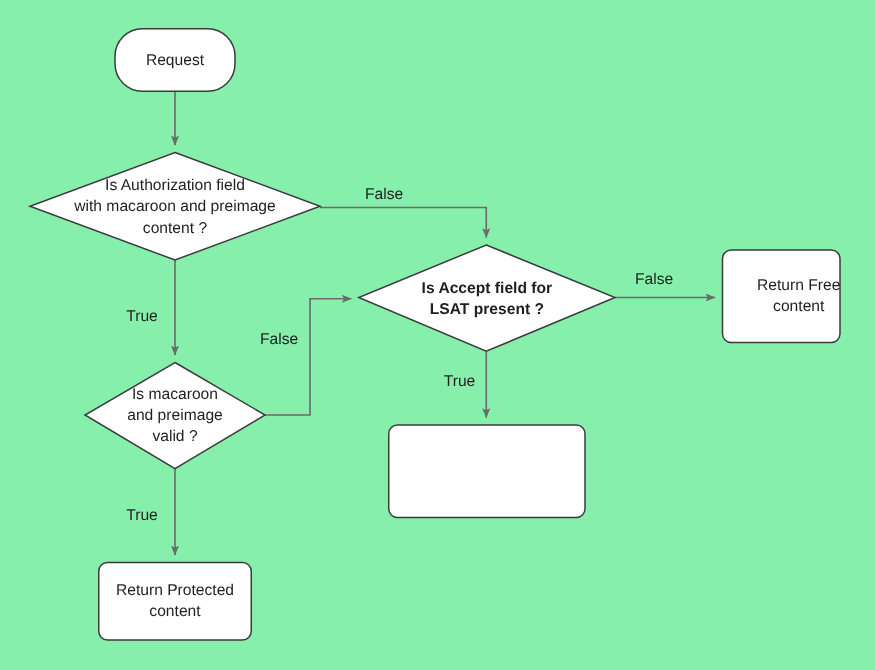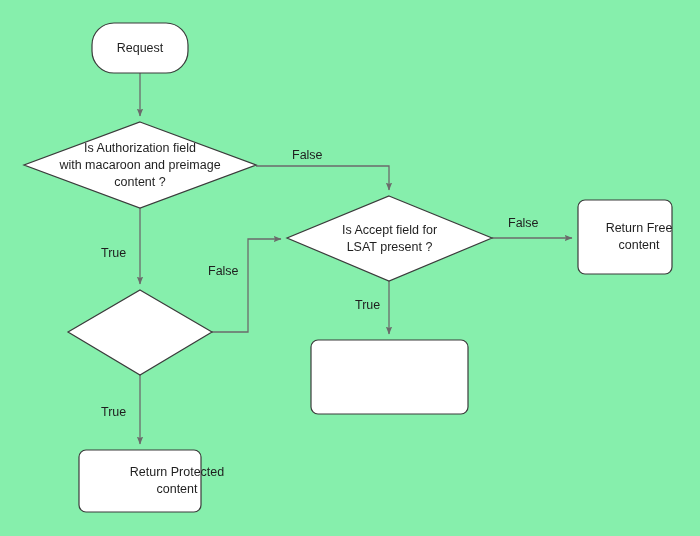--- a/index.html
+++ b/index.html
@@ -97,29 +97,32 @@
       <rect x="79" y="450" width="122" height="62" rx="7" ry="7"></rect>
     </g>
   </svg>
 
   <div class="node-label" style="left:92px; top:23px; width:96px; height:50px;">Request</div>
 
   <div class="node-label" style="left:24px; top:122px; width:232px; height:86px;">Is Authorization field
 with macaroon and preimage
 content ?</div>
 
+  <div class="node-label" style="left:68px; top:290px; width:144px; height:85px;">Is macaroon
+and preimage
+valid ?</div>
 
-  <div class="node-label" style="left:287px; top:196px; width:205px; height:85px;">Is Accept field for
+  <div class="node-label" style="left:287px; top:196px; width:205px; height:85px;font-weight:bold;">Is Accept field for
 LSAT present ?</div>
 
   <div class="node-label" style="left:592px; top:200px; width:94px; height:74px;">Return Free
 content</div>
 
 
-  <div class="node-label" style="left:79px; top:450px; width:122px; height:62px;margin-left:37px;">Return Protected
+  <div class="node-label" style="left:79px; top:450px; width:122px; height:62px;">Return Protected
 content</div>
 
   <div class="edge-label" style="left:292px; top:148px;">False</div>
 
   <div class="edge-label" style="left:101px; top:246px;">True</div>
 
   <div class="edge-label" style="left:208px; top:264px;">False</div>
 
   <div class="edge-label" style="left:101px; top:405px;">True</div>
 

